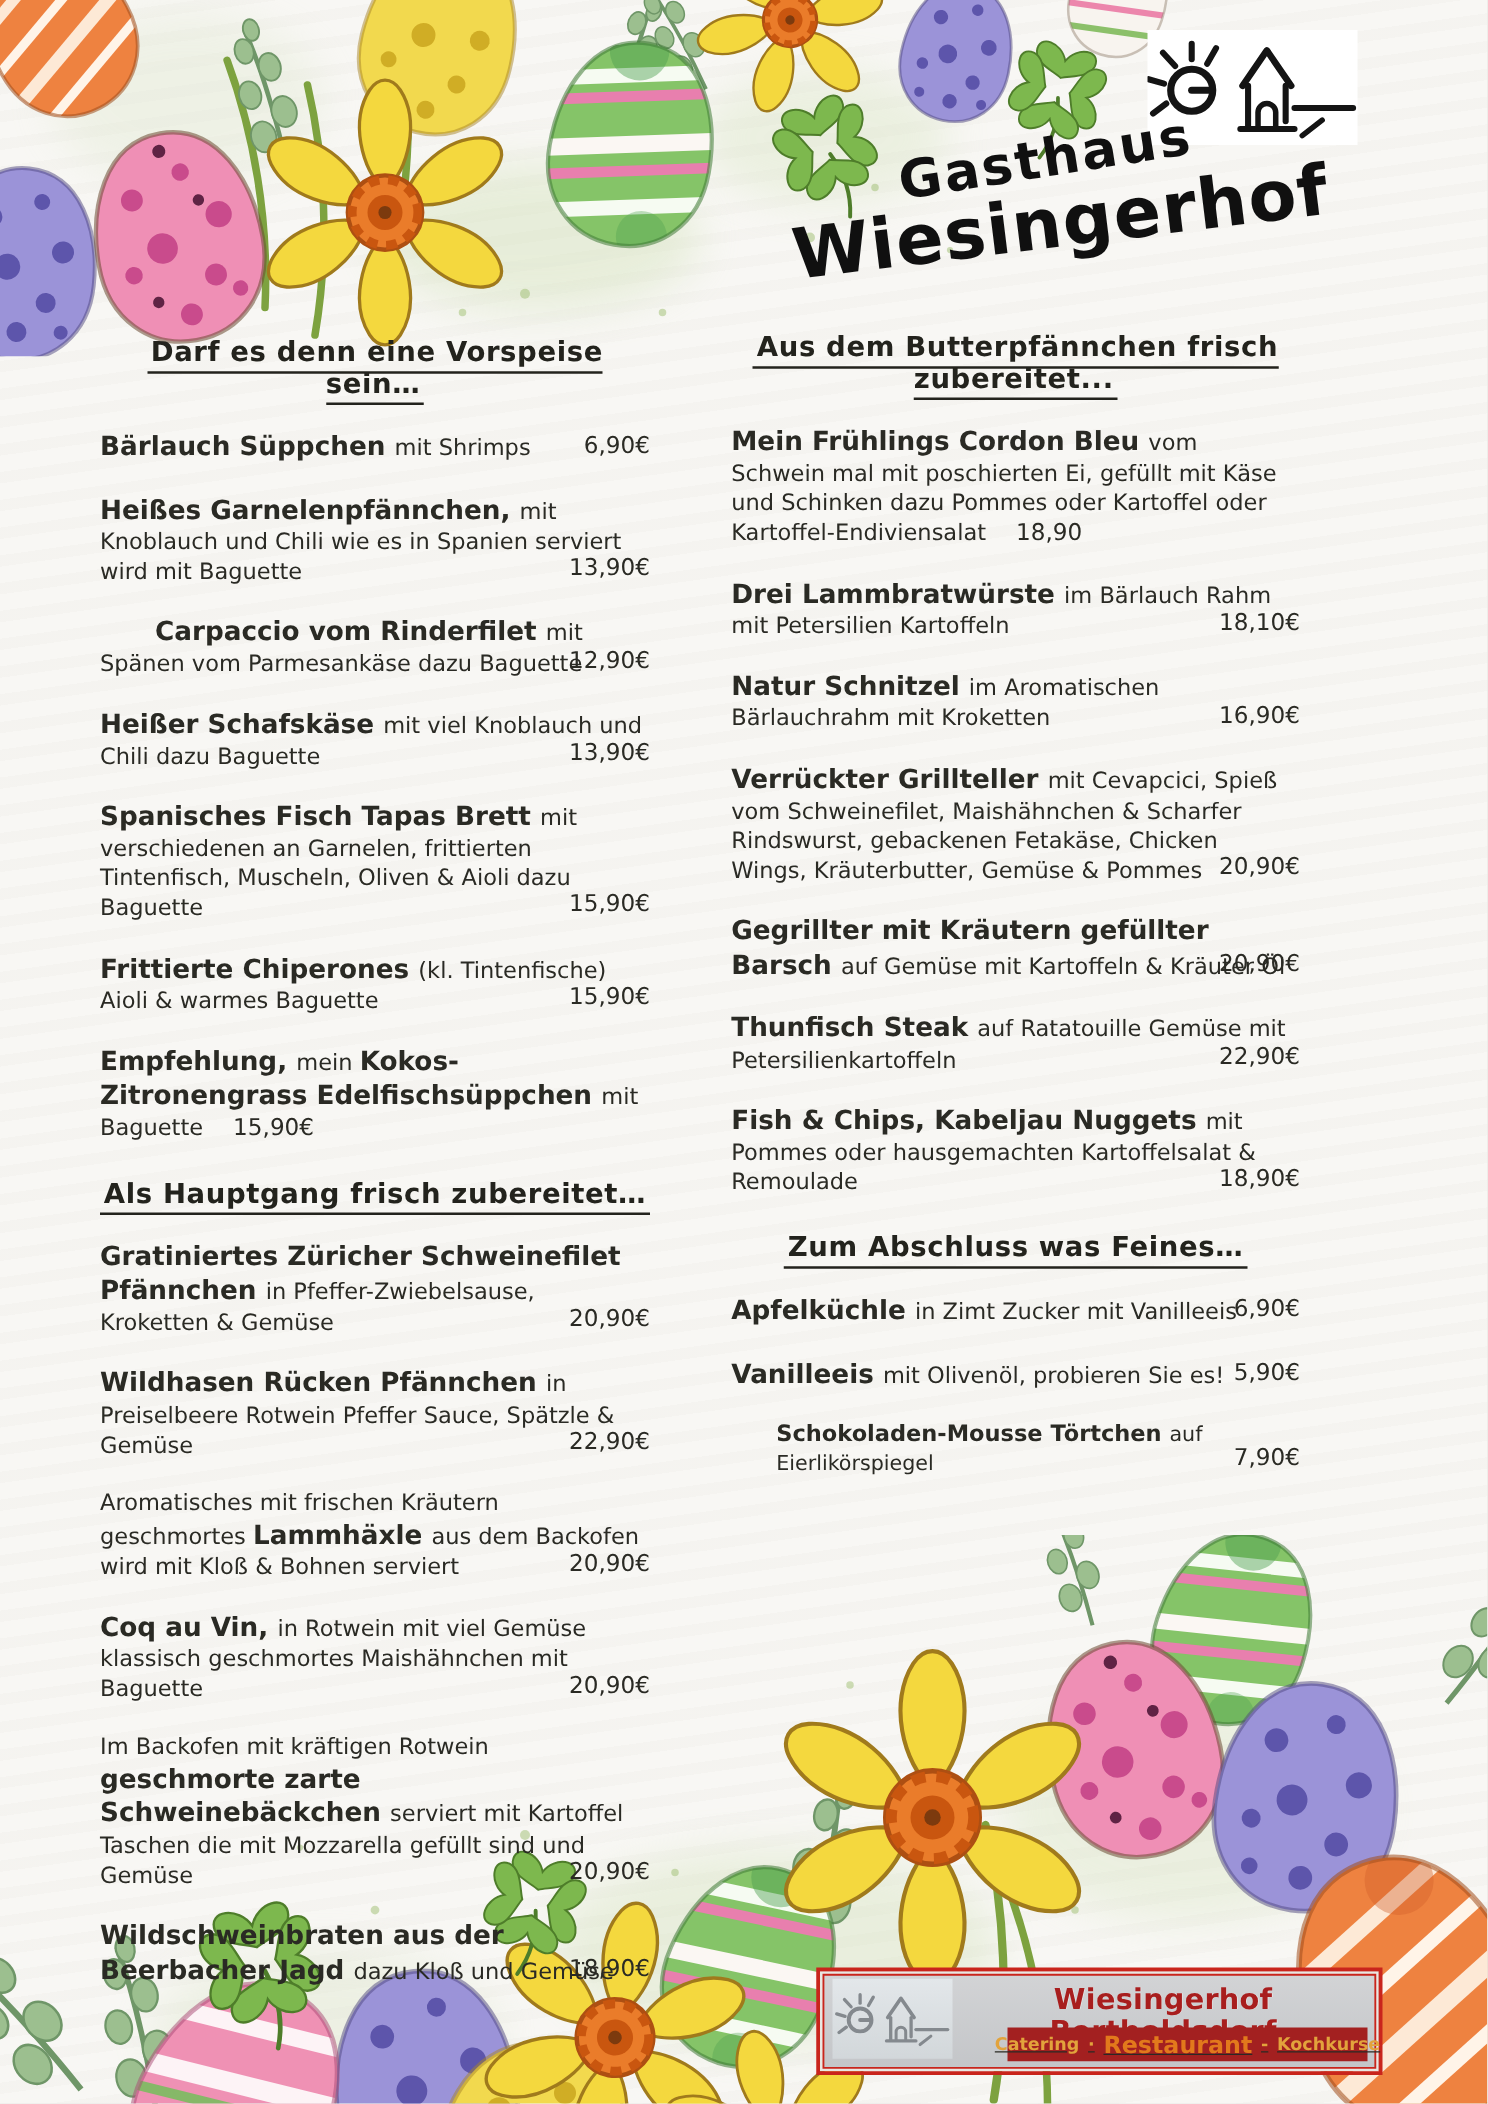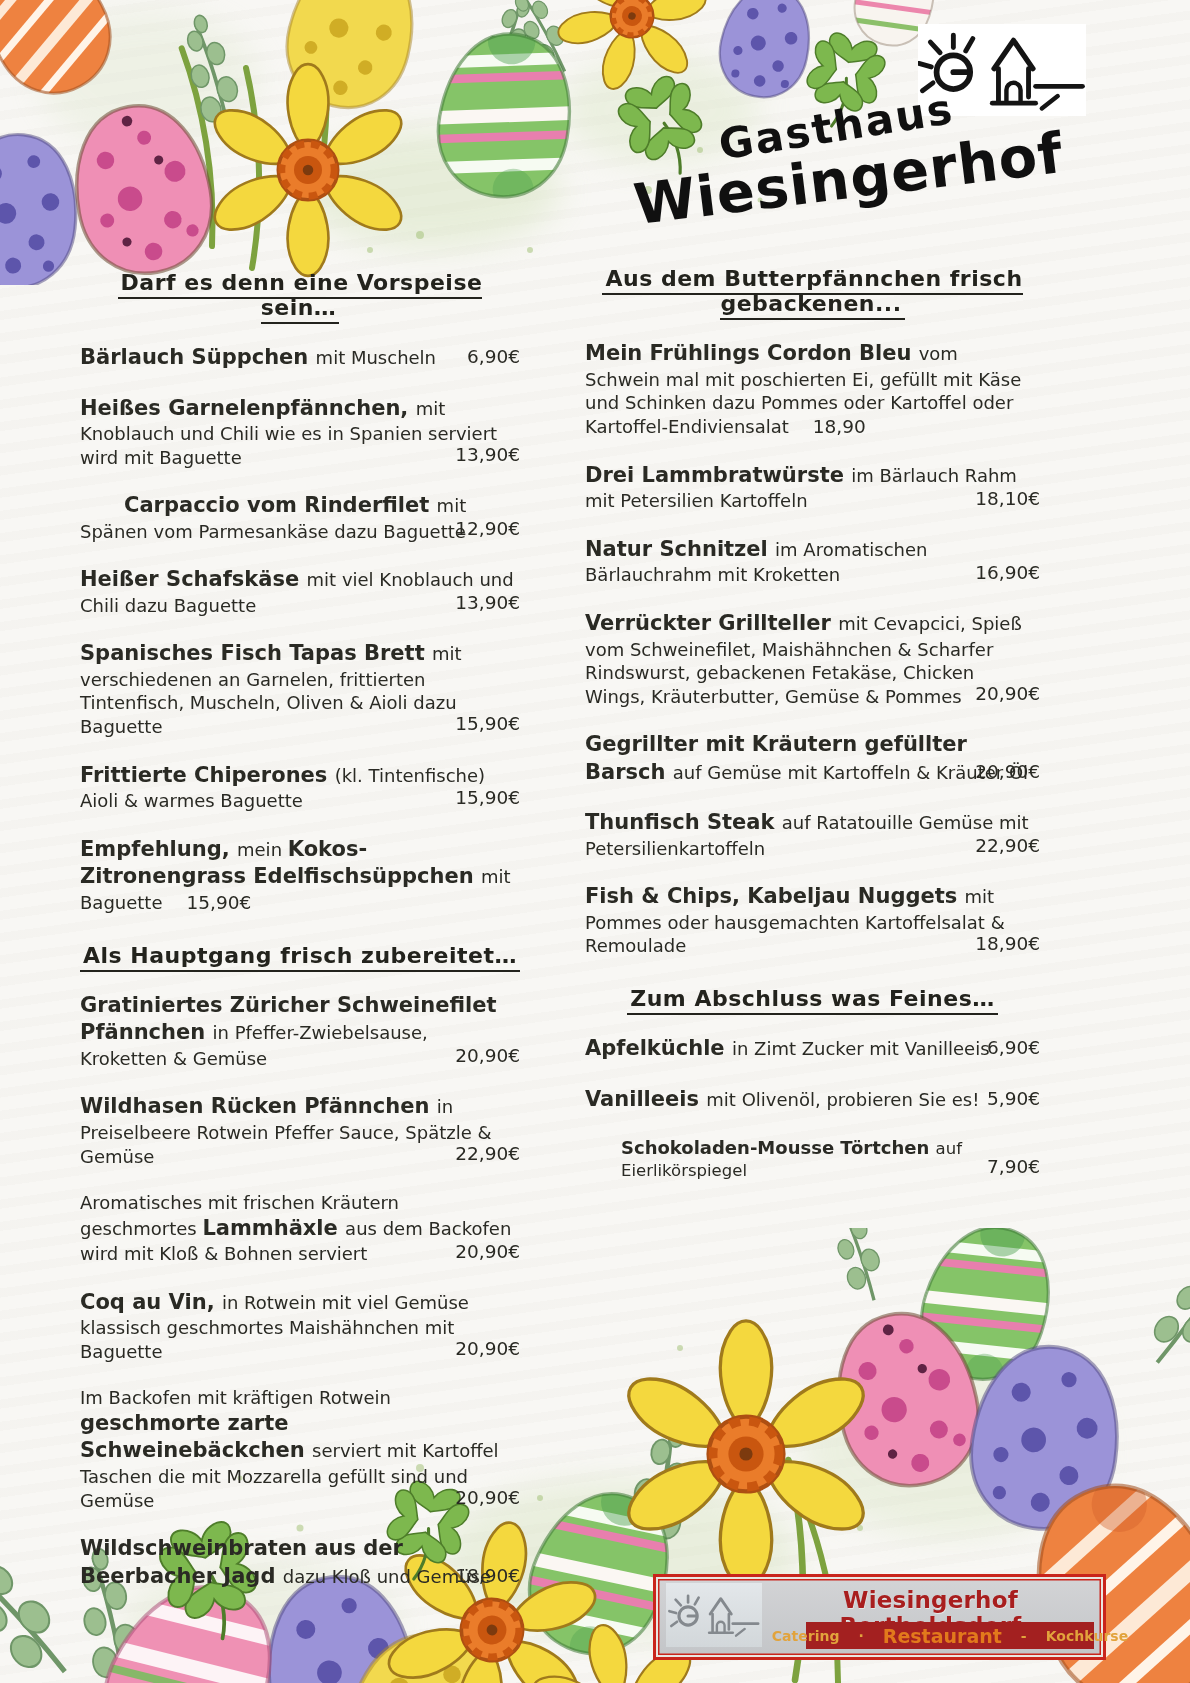--- a/index.html
+++ b/index.html
@@ -44,21 +44,21 @@
           background:linear-gradient(180deg,#d3d4d6,#c3c5c8);
           border:3px solid #c9251c;box-shadow:inset 0 0 0 2px #e9e7e2, inset 0 0 0 3.5px #c9251c;
           z-index:5;}
   .banner-logo{position:absolute;left:10px;top:6px;width:96px;height:64px;
                background:linear-gradient(180deg,#e3e7ea,#d2d7da);}
   .banner-logo svg{width:100%;height:100%;color:#84898e;}
   .banner-title{position:absolute;left:112px;right:10px;top:10px;text-align:center;
                 font-size:23px;font-weight:700;color:#a81e1e;letter-spacing:0.2px;
                 text-shadow:0.5px 0.5px 0 rgba(255,255,255,0.5);}
   .banner-bar{position:absolute;left:150px;right:9px;bottom:8px;height:27px;background:#a32020;
-              display:flex;align-items:center;justify-content:center;gap:19px;white-space:nowrap;}
+              display:flex;align-items:center;justify-content:center;gap:7px;white-space:nowrap;text-decoration:underline;}
   .banner-bar .t-gold{color:#e2a33c;font-weight:700;font-size:14px;}
   .banner-bar .t-orange{color:#e2791c;font-weight:700;font-size:19px;}
   .banner-bar .t-sep{color:#e2a33c;font-weight:700;font-size:14px;}
 </style>
 </head>
 <body>
 
 <svg width="0" height="0" style="position:absolute" aria-hidden="true">
   <defs>
     <path id="eggP" d="M0,-46 C26,-46 38,-18 38,9 C38,34 21,50 0,50 C-21,50 -38,34 -38,9 C-38,-18 -26,-46 0,-46 Z"></path>
@@ -305,37 +305,37 @@
       </svg>
   </div>
 
   <div class="brand">
     <div class="l1">Gasthaus</div>
     <div class="l2">Wiesingerhof</div>
   </div>
 
   <div class="col col-left">
       <div class="sec-head"><span>Darf es denn eine Vorspeise sein…</span></div>
-      <div class="item"><span class="nm">Bärlauch Süppchen </span><span class="ds">mit Muscheln</span><span class="price">6,90€</span></div>
+      <div class="item"><span class="nm">Bärlauch Süppchen </span><span class="ds">mit Shrimps</span><span class="price">6,90€</span></div>
       <div class="item"><span class="nm">Heißes Garnelenpfännchen, </span><span class="ds">mit Knoblauch und Chili wie es in Spanien serviert wird mit Baguette</span><span class="price">13,90€</span></div>
       <div class="item"><span class="nm sm">Carpaccio vom Rinderfilet </span><span class="ds">mit Spänen vom Parmesankäse dazu Baguette</span><span class="price">12,90€</span></div>
       <div class="item"><span class="nm">Heißer Schafskäse </span><span class="ds">mit viel Knoblauch und Chili dazu Baguette</span><span class="price">13,90€</span></div>
       <div class="item"><span class="nm">Spanisches Fisch Tapas Brett </span><span class="ds">mit verschiedenen an Garnelen, frittierten Tintenfisch, Muscheln, Oliven &amp; Aioli dazu Baguette</span><span class="price">15,90€</span></div>
       <div class="item"><span class="nm">Frittierte Chiperones </span><span class="ds">(kl. Tintenfische) Aioli &amp; warmes Baguette</span><span class="price">15,90€</span></div>
       <div class="item"><span class="nm">Empfehlung, </span><span class="ds">mein </span><span class="nm">Kokos-Zitronengrass Edelfischsüppchen </span><span class="ds">mit Baguette</span><span class="price inline">15,90€</span></div>
       <div class="sec-head"><span>Als Hauptgang frisch zubereitet…</span></div>
       <div class="item"><span class="nm">Gratiniertes Züricher Schweinefilet Pfännchen </span><span class="ds">in Pfeffer-Zwiebelsause, Kroketten &amp; Gemüse</span><span class="price">20,90€</span></div>
       <div class="item"><span class="nm">Wildhasen Rücken Pfännchen </span><span class="ds">in Preiselbeere Rotwein Pfeffer Sauce, Spätzle &amp; Gemüse</span><span class="price">22,90€</span></div>
       <div class="item"><span class="ds">Aromatisches mit frischen Kräutern geschmortes </span><span class="nm">Lammhäxle </span><span class="ds">aus dem Backofen wird mit Kloß &amp; Bohnen serviert</span><span class="price">20,90€</span></div>
       <div class="item"><span class="nm">Coq au Vin, </span><span class="ds">in Rotwein mit viel Gemüse klassisch geschmortes Maishähnchen mit Baguette</span><span class="price">20,90€</span></div>
       <div class="item"><span class="ds">Im Backofen mit kräftigen Rotwein </span><span class="nm">geschmorte zarte Schweinebäckchen </span><span class="ds">serviert mit Kartoffel Taschen die mit Mozzarella gefüllt sind und Gemüse</span><span class="price">20,90€</span></div>
       <div class="item"><span class="nm">Wildschweinbraten aus der Beerbacher Jagd </span><span class="ds">dazu Kloß und Gemüse</span><span class="price">18,90€</span></div>
     </div>
   <div class="col col-right">
-      <div class="sec-head"><span>Aus dem Butterpfännchen frisch gebackenen...</span></div>
+      <div class="sec-head"><span>Aus dem Butterpfännchen frisch zubereitet...</span></div>
       <div class="item"><span class="nm">Mein Frühlings Cordon Bleu </span><span class="ds">vom Schwein mal mit poschierten Ei, gefüllt mit Käse und Schinken dazu Pommes oder Kartoffel oder Kartoffel-Endiviensalat</span><span class="price inline">18,90</span></div>
       <div class="item"><span class="nm">Drei Lammbratwürste </span><span class="ds">im Bärlauch Rahm mit Petersilien Kartoffeln</span><span class="price">18,10€</span></div>
       <div class="item"><span class="nm">Natur Schnitzel </span><span class="ds">im Aromatischen Bärlauchrahm mit Kroketten</span><span class="price">16,90€</span></div>
       <div class="item"><span class="nm">Verrückter Grillteller </span><span class="ds">mit Cevapcici, Spieß vom Schweinefilet, Maishähnchen &amp; Scharfer Rindswurst, gebackenen Fetakäse, Chicken Wings, Kräuterbutter, Gemüse &amp; Pommes</span><span class="price">20,90€</span></div>
       <div class="item"><span class="nm">Gegrillter mit Kräutern gefüllter Barsch </span><span class="ds">auf Gemüse mit Kartoffeln &amp; Kräuter Öl</span><span class="price">20,90€</span></div>
       <div class="item"><span class="nm">Thunfisch Steak </span><span class="ds">auf Ratatouille Gemüse mit Petersilienkartoffeln</span><span class="price">22,90€</span></div>
       <div class="item"><span class="nm">Fish &amp; Chips, Kabeljau Nuggets </span><span class="ds">mit Pommes oder hausgemachten Kartoffelsalat &amp; Remoulade</span><span class="price">18,90€</span></div>
       <div class="sec-head"><span>Zum Abschluss was Feines…</span></div>
       <div class="item"><span class="nm">Apfelküchle </span><span class="ds">in Zimt Zucker mit Vanilleeis</span><span class="price">6,90€</span></div>
       <div class="item"><span class="nm">Vanilleeis </span><span class="ds">mit Olivenöl, probieren Sie es!</span><span class="price">5,90€</span></div>

